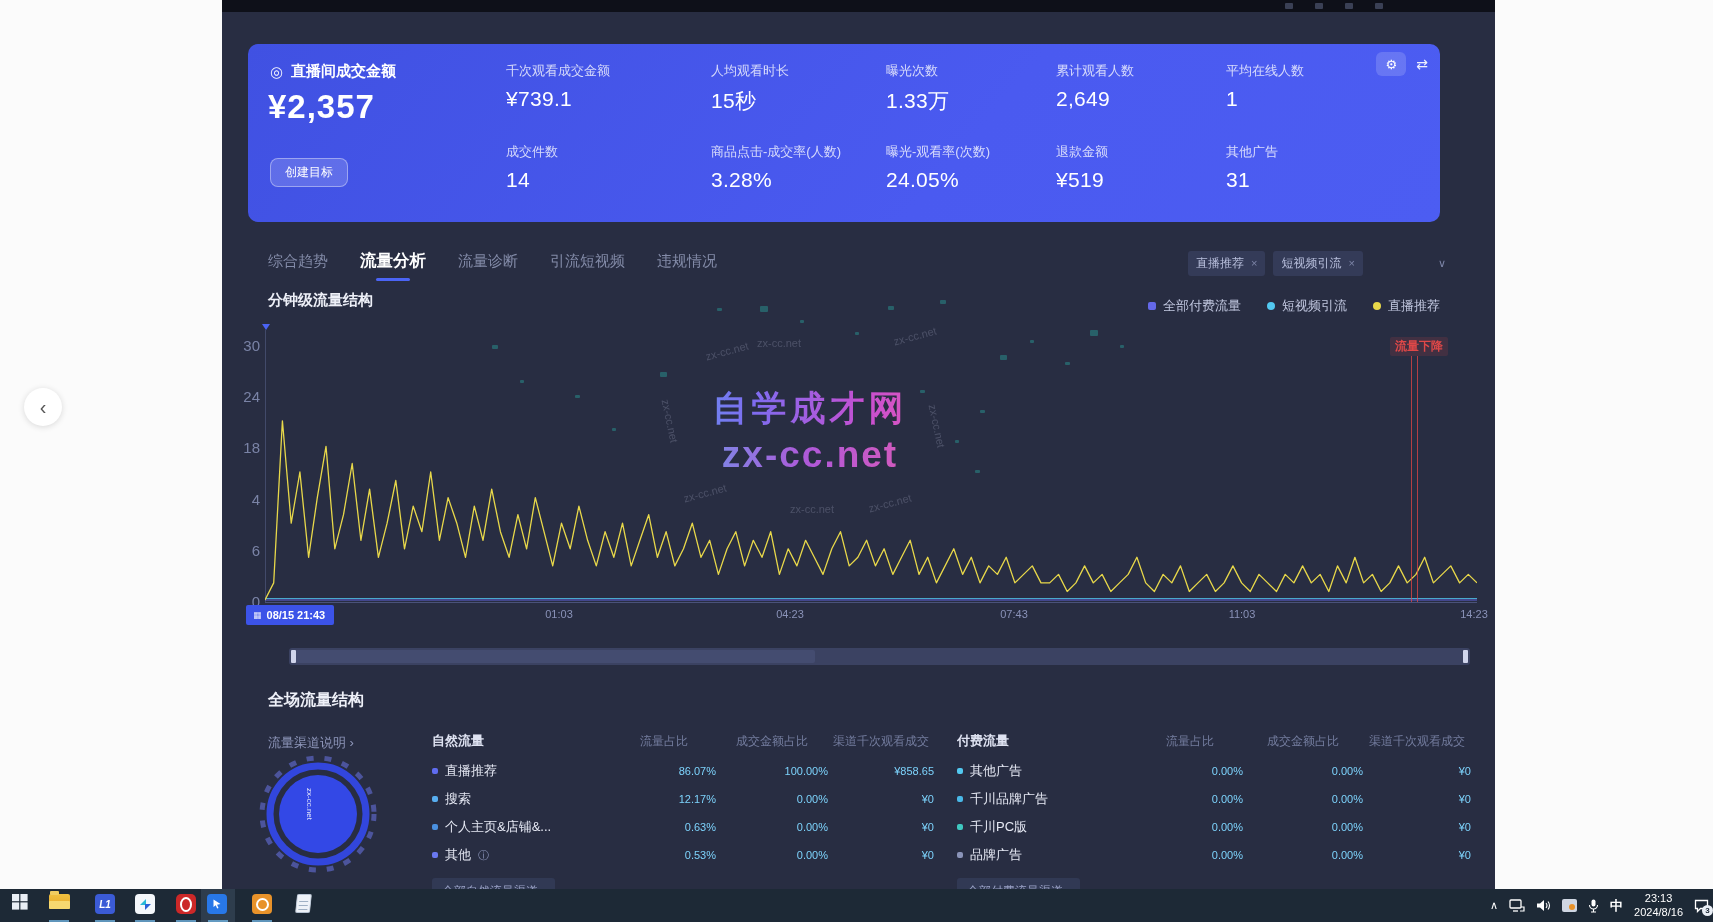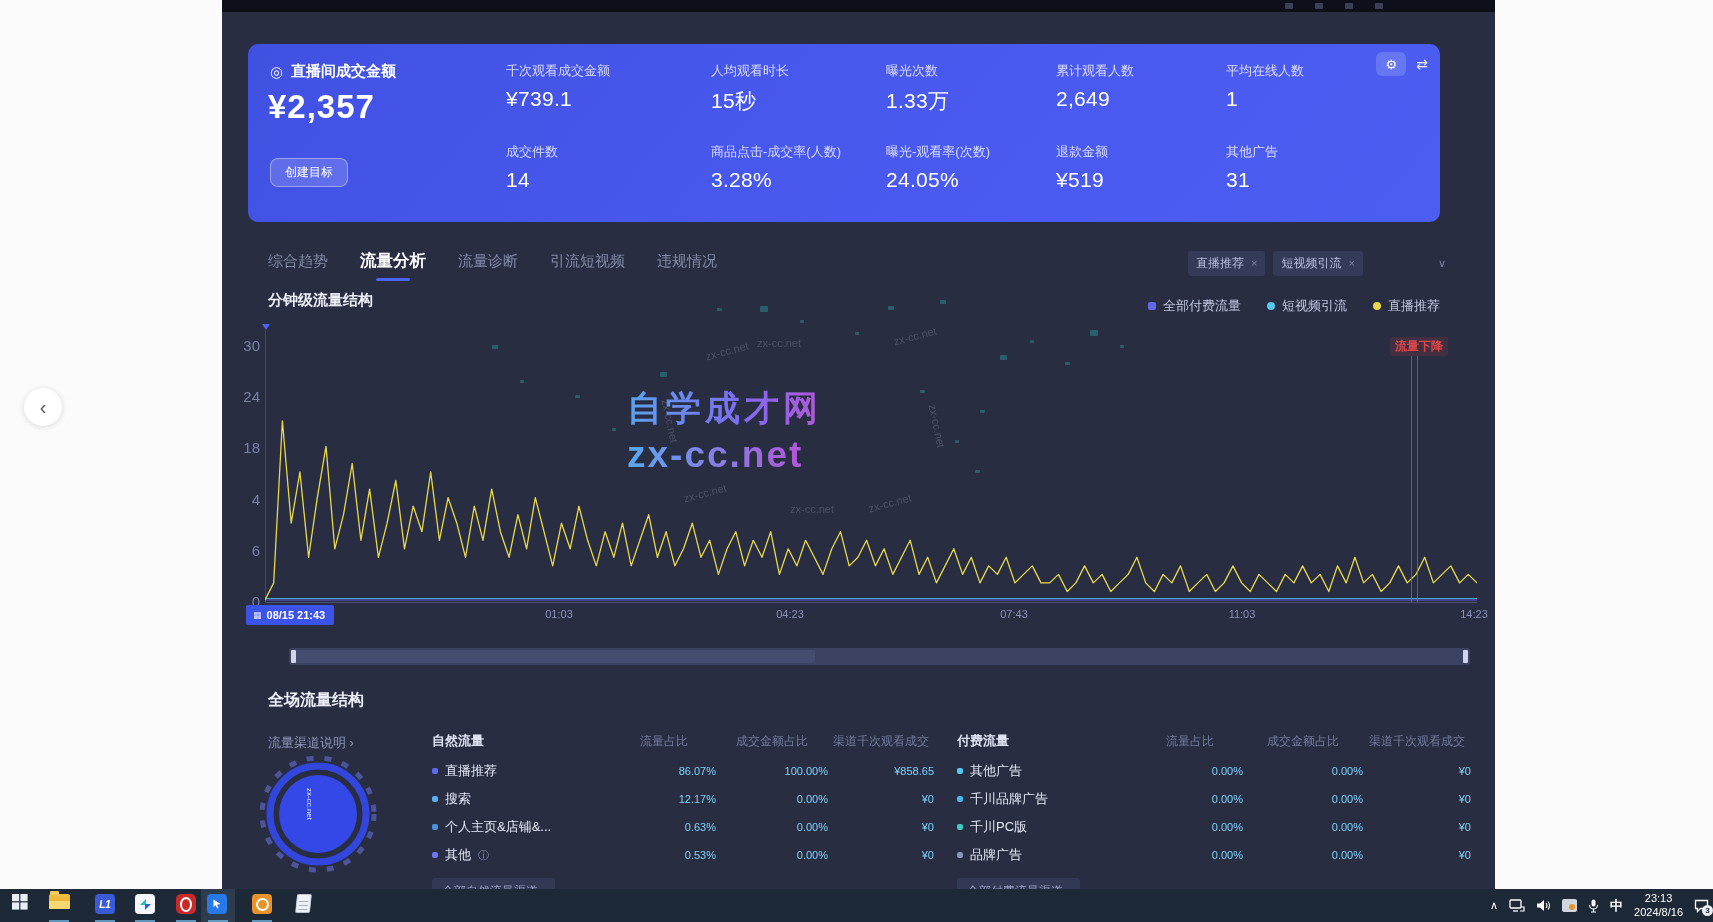--- a/index.html
+++ b/index.html
@@ -55,21 +55,21 @@
            border-right:4px solid transparent;border-top:6px solid #4b64f5;}
   .ytick{position:absolute;left:8px;width:30px;text-align:right;font-size:15px;color:#7a83a6;}
   .x-base{position:absolute;left:43px;top:602px;width:1212px;border-top:1px solid #4a527a;}
   .chart-svg{position:absolute;left:43px;top:332px;}
   .xtick{position:absolute;top:608px;transform:translateX(-50%);font-size:11px;color:#8a92b8;white-space:nowrap;}
   .stamp{position:absolute;left:24px;top:605px;background:#3c53e8;color:#fff;font-size:11px;font-weight:bold;
          padding:4px 9px 4px 7px;border-radius:2px;display:flex;align-items:center;gap:5px;z-index:3;}
   .stamp .grid-ic{font-size:9px;opacity:.85;}
   .wm-small{position:absolute;font-size:11px;color:rgba(200,206,232,.22);white-space:nowrap;pointer-events:none;}
   .speck{position:absolute;background:rgba(42,182,172,.38);border-radius:1px;pointer-events:none;}
-  .wm-main{position:absolute;left:405px;top:385px;width:340px;pointer-events:none;z-index:2;}
+  .wm-main{position:absolute;left:418px;top:385px;width:340px;text-align:center;pointer-events:none;z-index:2;}
   .wm-main .l1{font-size:35px;font-weight:bold;letter-spacing:4px;
                background:linear-gradient(90deg,#5aa4f0,#7e6cf0,#c84fd0,#f060a8);
                -webkit-background-clip:text;background-clip:text;color:transparent;}
   .wm-main .l2{font-size:37px;font-weight:bold;margin-top:2px;letter-spacing:2px;
                background:linear-gradient(90deg,#58a8f0,#b058d8,#f05ca8);
                -webkit-background-clip:text;background-clip:text;color:transparent;}
   .anno-label{position:absolute;left:1168px;top:337px;font-size:12px;font-weight:bold;color:#e04848;
               filter:blur(.7px);background:rgba(224,72,72,.14);padding:1px 5px;border-radius:2px;white-space:nowrap;}
   .anno-line{position:absolute;top:356px;width:1px;height:246px;background:rgba(226,70,70,.75);}
   

